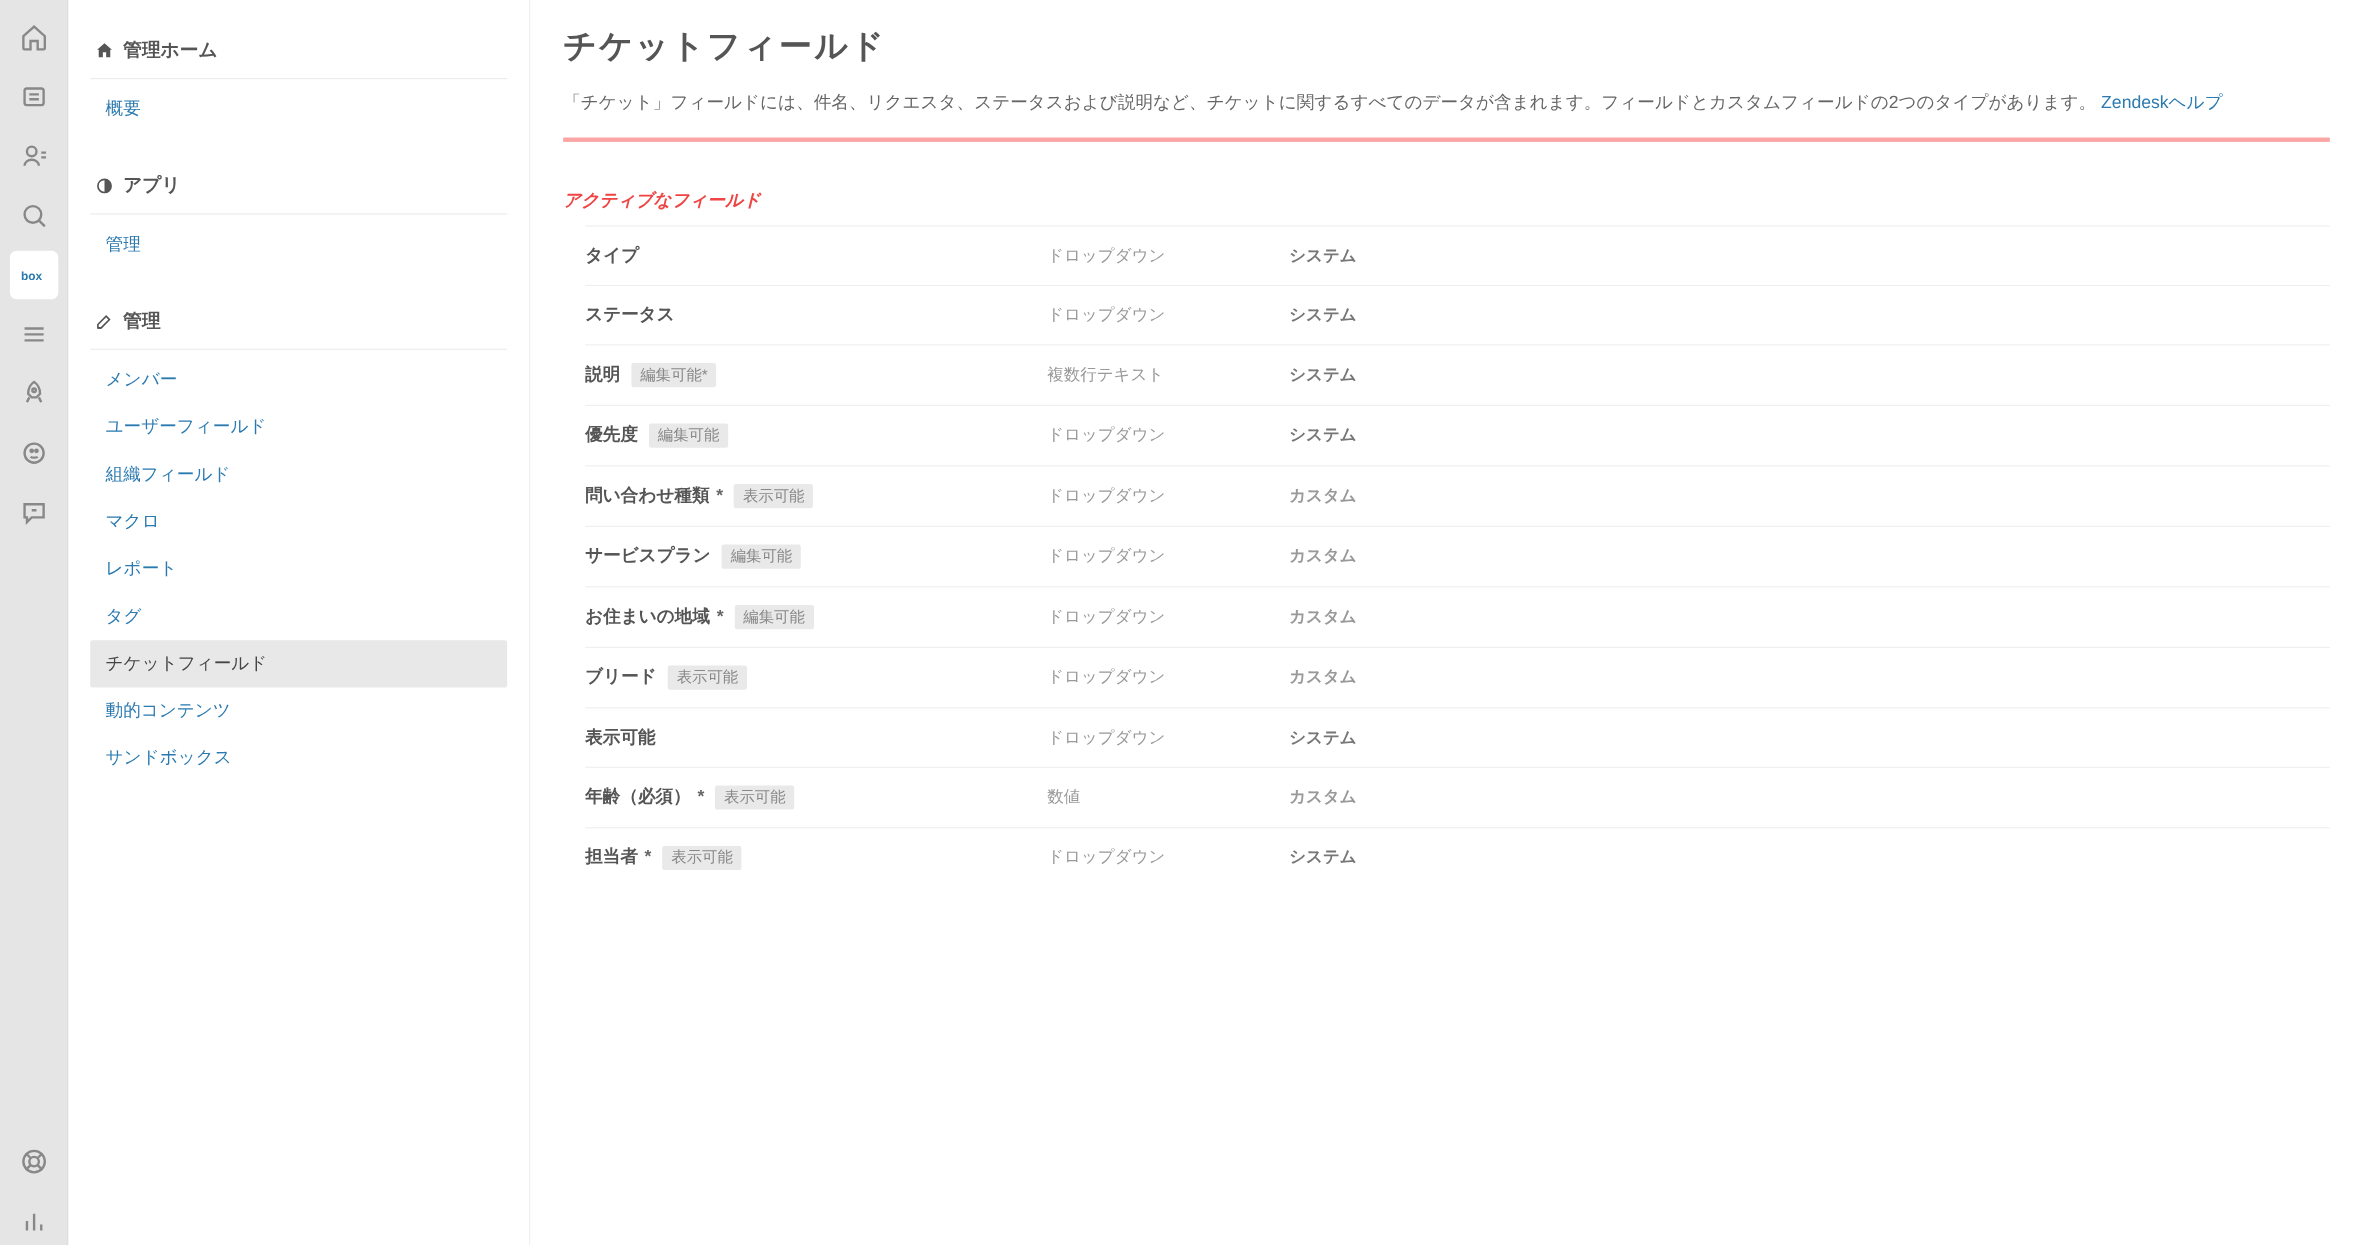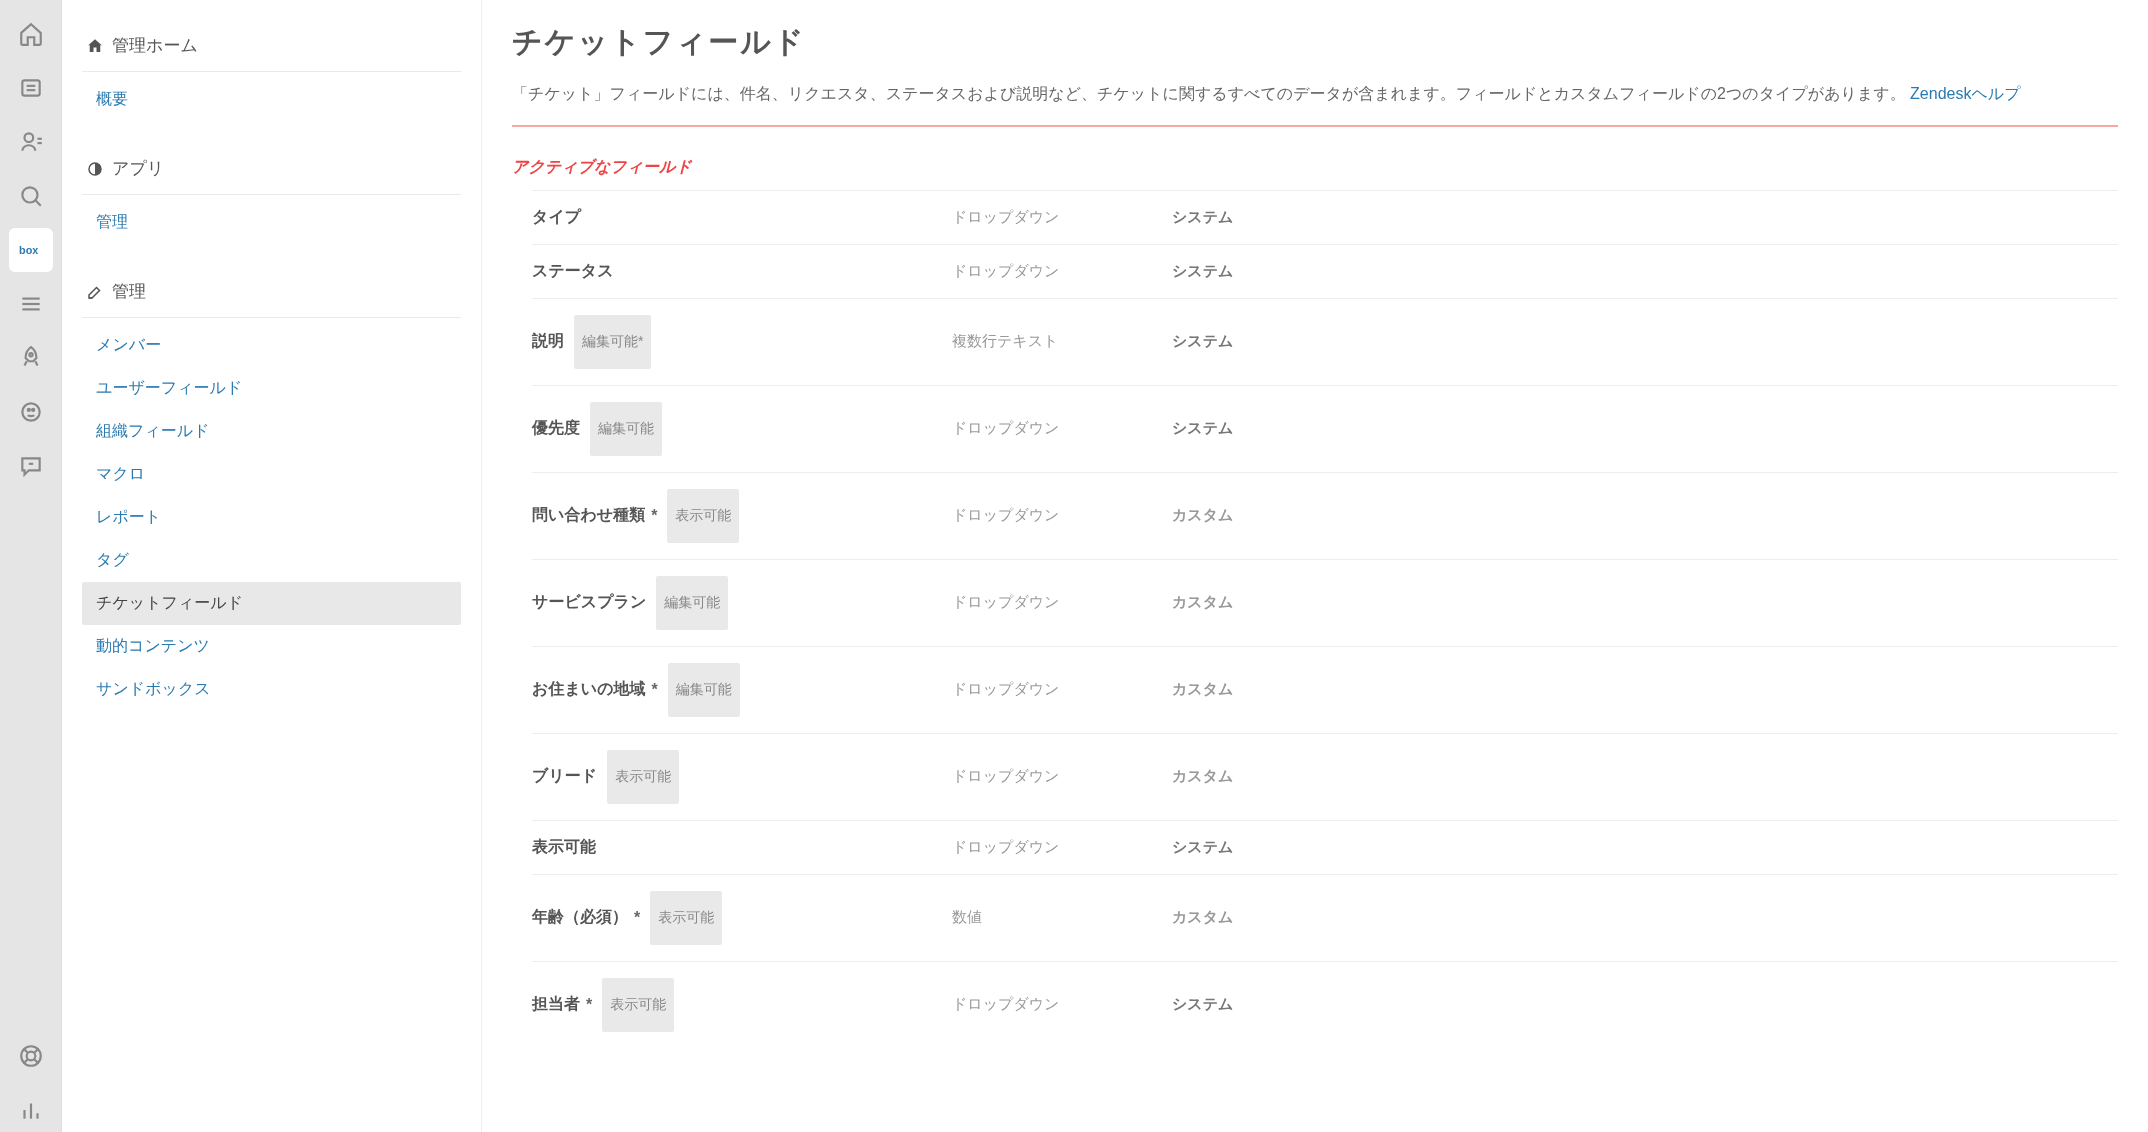--- a/index.html
+++ b/index.html
@@ -6,37 +6,37 @@
 body { font-family: -apple-system, BlinkMacSystemFont, "Segoe UI", Helvetica, Arial, sans-serif; color: #333; background: #fff; overflow: hidden; }
 .app { display: flex; height: 100vh; }
 .iconbar { width: 62px; background: #e5e5e5; border-right: 1px solid #ddd; display: flex; flex-direction: column; align-items: center; padding-top: 12px; gap: 10px; }
 .iconbar .icon-btn { width: 44px; height: 44px; display: flex; align-items: center; justify-content: center; cursor: pointer; border-radius: 6px; color: #888; }
 .iconbar .icon-btn svg { width: 26px; height: 26px; stroke: currentColor; fill: none; stroke-width: 2; }
 .iconbar .icon-btn.active { background: #fff; color: #3d8fcf; }
 .iconbar .icon-btn.active svg { fill: #5fb3e8; stroke: #3d8fcf; }
 .iconbar .spacer { flex: 1; }
 .box-logo { width: 44px; height: 40px; background: #fff; border-radius: 6px; display:flex; align-items:center; justify-content:center; }
 .sidebar { width: 420px; padding: 20px 20px 20px 20px; border-right: 1px solid #eee; overflow-y: auto; }
-.sidebar .section-header { display:flex; align-items:center; gap: 8px; font-size: 17px; font-weight: 400; color: #555; padding: 14px 4px; border-bottom: 1px solid #eaeaea; }
+.sidebar .section-header { display:flex; align-items:center; gap: 8px; font-size: 17px; font-weight: 700; color: #555; padding: 14px 4px; border-bottom: 1px solid #eaeaea; }
 .sidebar .section-header svg { width: 18px; height: 18px; }
 .sidebar .nav-list { padding: 6px 0 22px 0; }
 .sidebar .nav-item { display:block; padding: 11px 14px; font-size: 16px; color: #2a7ab0; cursor: pointer; border-radius: 2px; }
 .sidebar .nav-item.selected { background: #e8e8e8; color: #444; }
 .main { flex: 1; padding: 22px 30px 0 30px; overflow-y: auto; }
 .page-title { font-size: 30px; color: #555; letter-spacing: 2px; margin-bottom: 18px; }
-.page-desc { font-size: 16px; color: #666; line-height: 1.6; margin-bottom: 10px; border-bottom: 2px solid #fca5a5; padding-bottom: 18px; }
+.page-desc { font-size: 16px; color: #666; line-height: 1.6; margin-bottom: 23px; border-bottom: 4px solid #fca5a5; padding-bottom: 18px; }
 .page-desc a { color: #2a7ab0; text-decoration: none; }
 .sub-header { font-size: 16px; font-weight: 700; color: #ef4444; padding: 20px 0 12px 0; font-style: italic; }
 .field-table { width: 100%; }
 .field-row { display:flex; align-items:center; border-top: 1px solid #eee; padding: 16px 0; font-size: 16px; margin-left: 20px; }
 .field-row:first-child { border-top: 1px solid #eee; }
 .field-name { flex: 0 0 420px; color: #555; font-weight: 600; display:flex; align-items:center; gap:6px; }
 .field-type { flex: 0 0 220px; color: #999; font-size: 15px; }
 .field-source { flex: 1; color: #999; font-size: 15px; font-weight: 600; }
-.badge { display:inline-block; background: #e9e9e9; color: #888; font-size: 14px; font-weight: 500; padding: 18px 8px; border-radius: 2px; margin-left: 4px; }
+.badge { display:inline-block; background: #e9e9e9; color: #888; font-size: 14px; font-weight: 500; padding: 2px 8px; border-radius: 2px; margin-left: 4px; }
 .req { color: #666; font-weight: 600; }
 </style>
 </head>
 <body>
 
 <div class="app">
   <div class="iconbar">
     <div class="icon-btn">
       <svg viewBox="0 0 24 24">
           <path d="M3 11l9-8 9 8v10a1 1 0 01-1 1h-5v-7H9v7H4a1 1 0 01-1-1V11z"></path>

